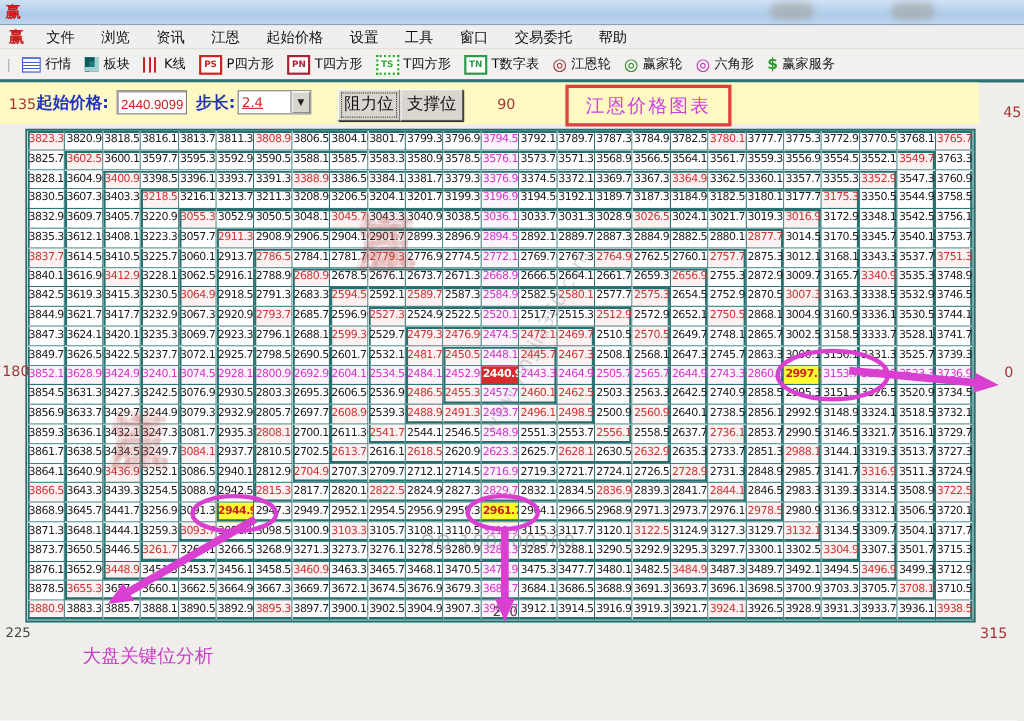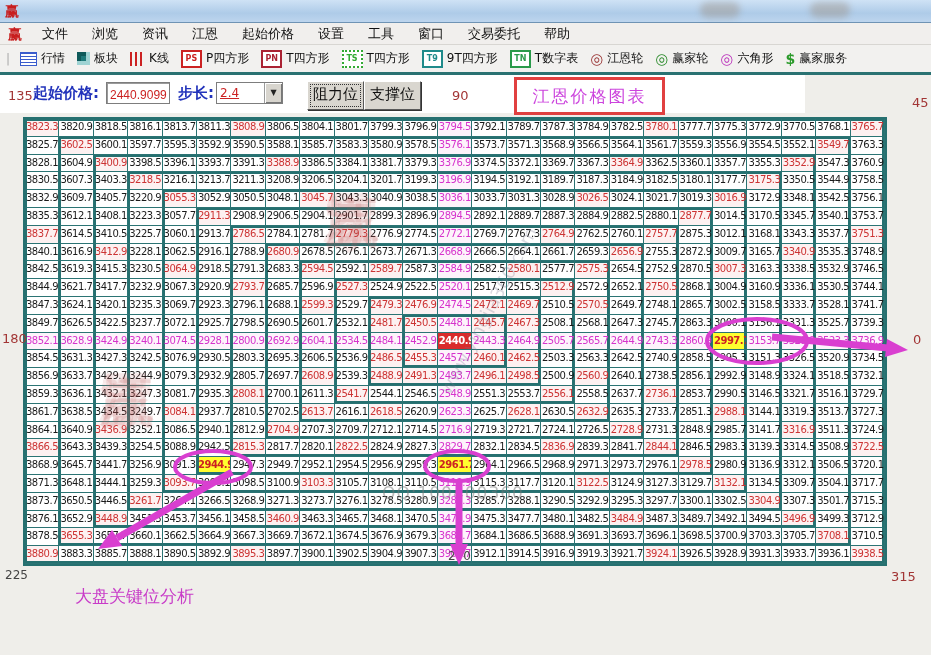--- a/index.html
+++ b/index.html
@@ -29,21 +29,21 @@
   .ti-grid{width:15px;height:12px;border:1px solid #3a5ccc;
     background:repeating-linear-gradient(0deg,#fff 0 2px,#3a5ccc 2px 3px),
                repeating-linear-gradient(90deg,rgba(255,255,255,0) 0 3px,#3a5ccc 3px 4px);}
   .ti-blocks{width:13px;height:13px;position:relative;background:#1f7a7a;
     box-shadow:inset -4px -4px 0 #9fd3d3, inset 4px 4px 0 #0f5a5a;}
   .ti-k{width:15px;height:14px;
     background:repeating-linear-gradient(90deg,#cc2222 0 2px,rgba(0,0,0,0) 2px 5px);}
   .wheel{font-size:15px;line-height:14px;font-weight:bold;}
   .dollar{font-size:14px;font-weight:bold;color:#2a9a2a;}
   
-  .controls{position:absolute;left:0;top:75px;width:805px;height:38px;background:#ffffff;}
+  .controls{position:absolute;left:0;top:75px;width:890px;height:38px;background:#fef9c3;}
   .deg-label{position:absolute;font-size:13px;color:#a23535;}
   .blue-label{position:absolute;font-size:15px;color:#2233bb;font-weight:bold;top:9px;}
   .tbox{position:absolute;top:7px;height:22px;background:#fff;border:1px solid #7d7d7d;
     box-shadow:inset 1px 1px 0 #9a9a9a;font-size:12px;color:#cc2222;
     padding:3px 2px 0 3px;box-sizing:border-box;}
   .combo{position:absolute;top:7px;width:67px;height:22px;background:#fff;
     border:1px solid #7d7d7d;box-sizing:border-box;}
   .combo .cval{position:absolute;left:3px;top:3px;font-size:12px;color:#cc2222;text-decoration:underline;}
   .combo .cbtn{position:absolute;right:0;top:0;width:17px;height:20px;background:#d8d5ce;
     border-left:1px solid #9a9a9a;box-shadow:inset 1px 1px 0 #fff,inset -1px -1px 0 #777;
@@ -120,24 +120,20 @@
     <span class="badge" style="color:#cc2222;border:2px solid #cc2222">PS</span>
     <span>P四方形</span>
   </span>
   <span class="titem">
     <span class="badge" style="color:#aa2233;border:2px solid #aa2233">PN</span>
     <span>T四方形</span>
   </span>
   <span class="titem">
     <span class="badge" style="color:#33aa33;border:2px dotted #33aa33">TS</span>
     <span>T四方形</span>
-  </span>
-  <span class="titem">
-    <span class="badge" style="color:#1f8a8a;border:2px solid #1f8a8a">T9</span>
-    <span>9T四方形</span>
   </span>
   <span class="titem">
     <span class="badge" style="color:#2a9a4a;border:2px solid #2a9a4a">TN</span>
     <span>T数字表</span>
   </span>
   <span class="titem">
     <span class="wheel" style="color:#993333">◎</span>
     <span>江恩轮</span>
   </span>
   <span class="titem">

